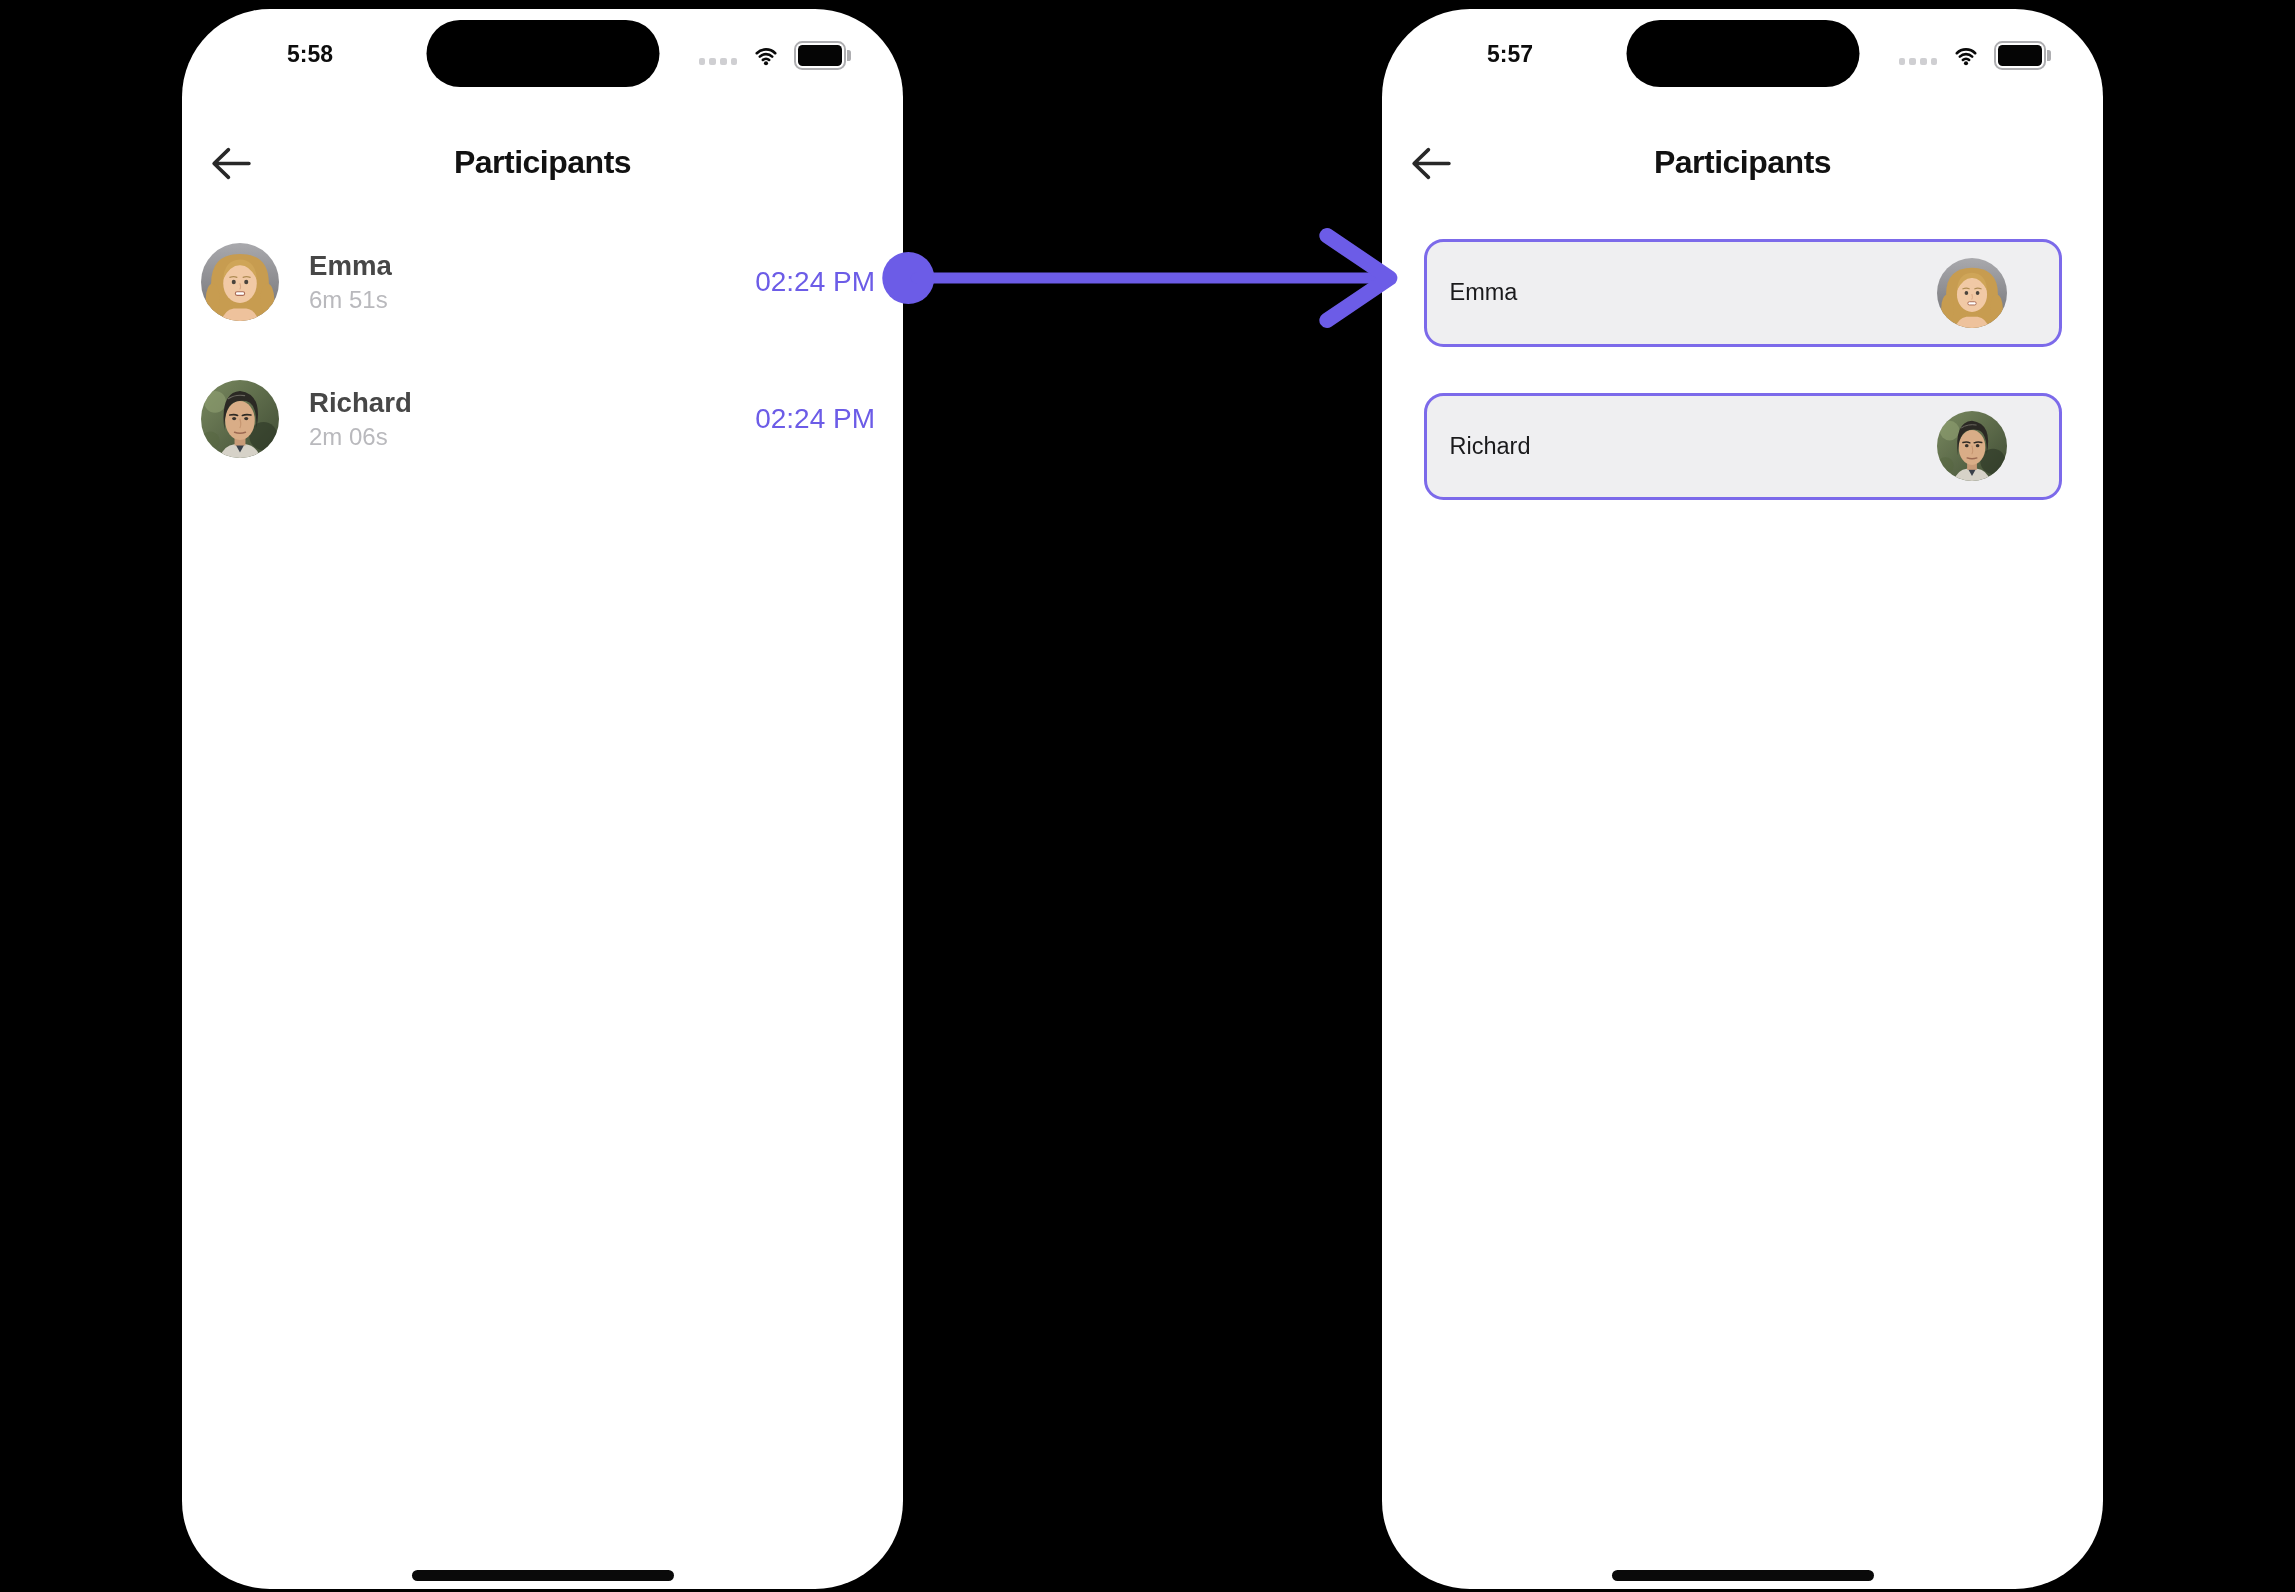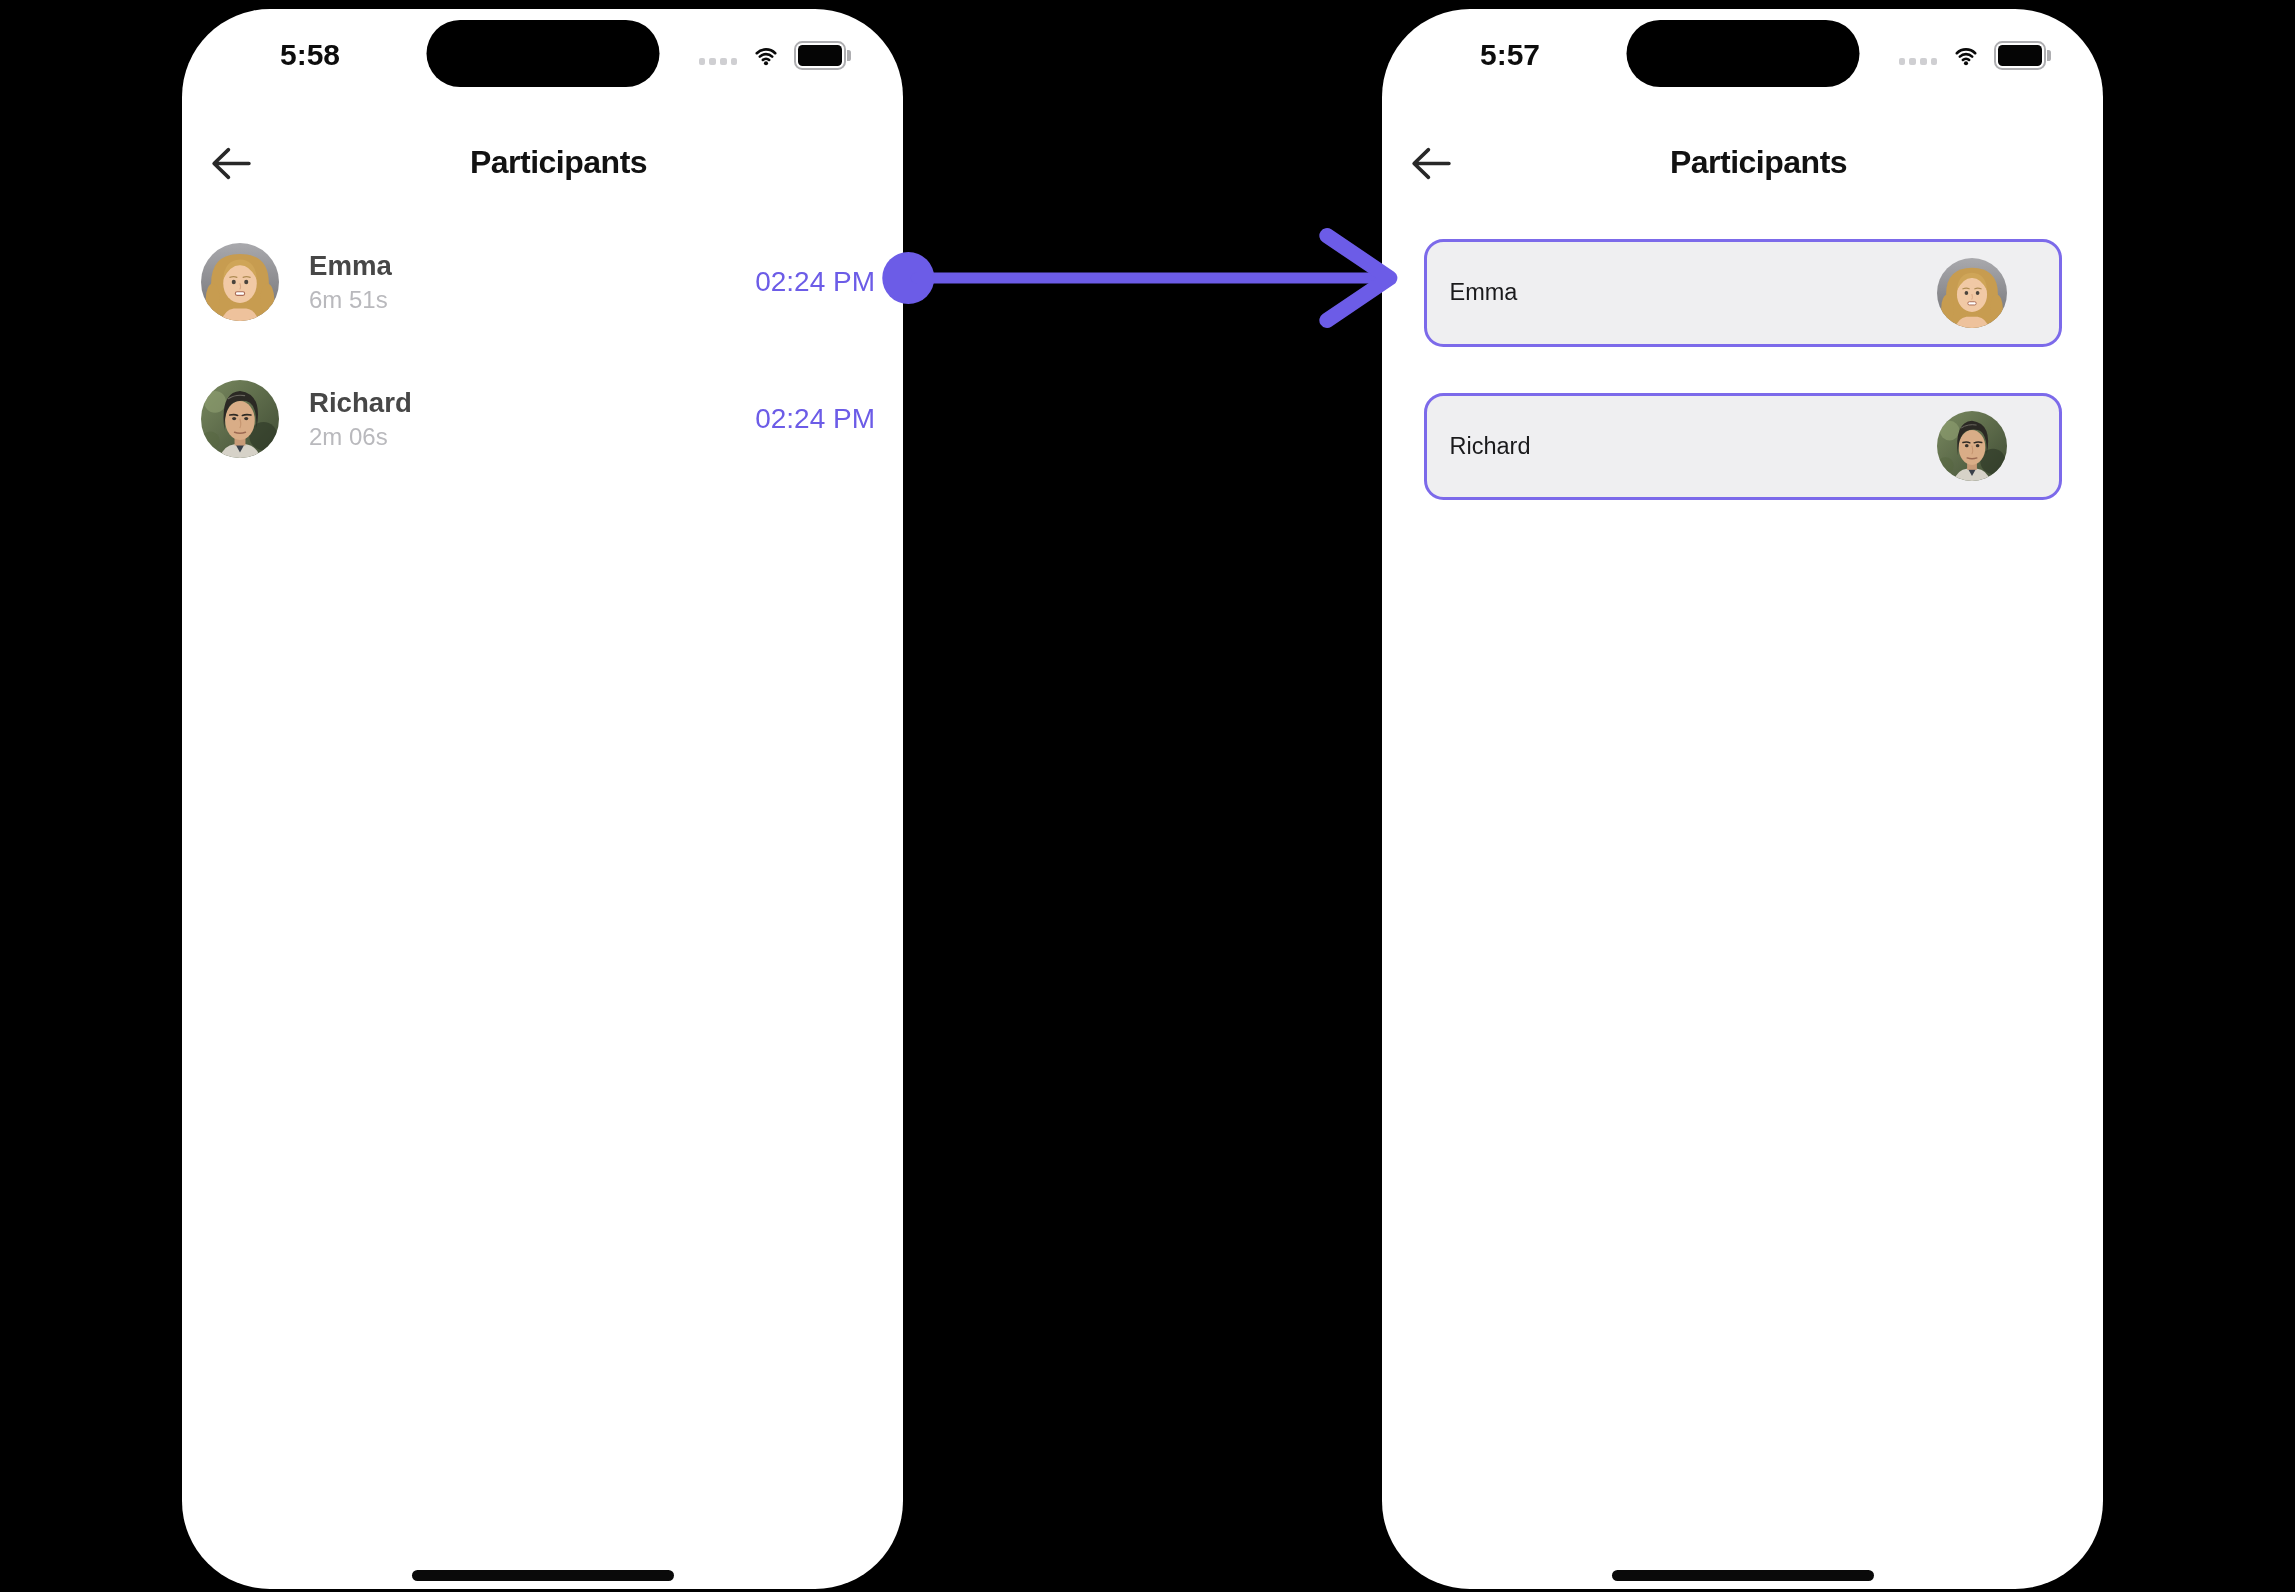--- a/index.html
+++ b/index.html
@@ -5,39 +5,39 @@
   html,body{margin:0;padding:0;background:#000;}
   .stage{position:relative;width:2295px;height:1593px;background:#000;overflow:hidden;
          font-family:"Liberation Sans","DejaVu Sans",sans-serif;
          -webkit-font-smoothing:antialiased;}
   .phone{position:absolute;top:8.7px;width:721px;height:1580px;background:#fff;border-radius:88px;}
   .phone-left{left:182px;}
   .phone-right{left:1382px;}
 
   
   .status-time{position:absolute;top:26px;left:77px;width:102px;text-align:center;
-               font-size:30px;font-weight:700;color:#0d0d0d;line-height:39px;letter-spacing:0;}
+               font-size:23px;font-weight:700;color:#0d0d0d;line-height:39px;letter-spacing:0;}
   .notch{position:absolute;top:11.7px;left:50%;transform:translateX(-50%);
          width:233px;height:67px;background:#000;border-radius:36px;}
   .status-icons{position:absolute;top:29px;right:57px;height:36px;display:flex;
                 align-items:center;gap:13.3px;}
   .cell-dots{display:flex;gap:4.1px;margin-top:12.2px;}
   .cell-dots i{width:6.6px;height:6.6px;background:#cfcfd2;border-radius:2px;display:block;}
   .wifi{width:30px;height:23.5px;display:block;}
   .battery{position:relative;width:48px;height:24.5px;border:2.6px solid #aeaeb1;border-radius:8.2px;}
   .battery .fill{position:absolute;inset:2px;background:#050505;border-radius:4.6px;}
   .battery .nub{position:absolute;right:-7.1px;top:6.6px;width:4.1px;height:10.7px;
                 background:#aeaeb1;border-radius:0 2.6px 2.6px 0;}
 
   
   .back-btn{position:absolute;left:25.5px;top:132px;width:49px;height:44px;background:none;
             border:none;padding:0;cursor:pointer;}
   .back-btn svg{width:41px;height:39px;display:block;margin:2.6px 0 0 2px;}
   .screen-title{position:absolute;top:133px;left:0;width:100%;text-align:center;
-                font-size:32px;font-weight:700;color:#121212;line-height:41px;letter-spacing:-0.5px;margin-left:16px;}
+                font-size:32px;font-weight:700;color:#121212;line-height:41px;letter-spacing:-0.5px;}
 
   
   .plist-row{position:absolute;left:19px;right:28px;height:78px;display:flex;align-items:center;}
   .row-emma{top:234px;} .row-richard{top:371px;}
   .avatar{width:78px;height:78px;border-radius:50%;overflow:hidden;flex:none;}
   .avatar svg{width:100%;height:100%;display:block;}
   .p-col{margin-left:30px;flex:1;display:flex;flex-direction:column;gap:6.1px;min-width:0;}
   .p-name{font-size:27.6px;font-weight:700;color:#474747;line-height:30px;}
   .p-dur{font-size:24px;font-weight:400;color:#b9b9bd;line-height:25.5px;}
   .p-time{font-size:28px;font-weight:500;color:#6C5CE7;white-space:nowrap;}

